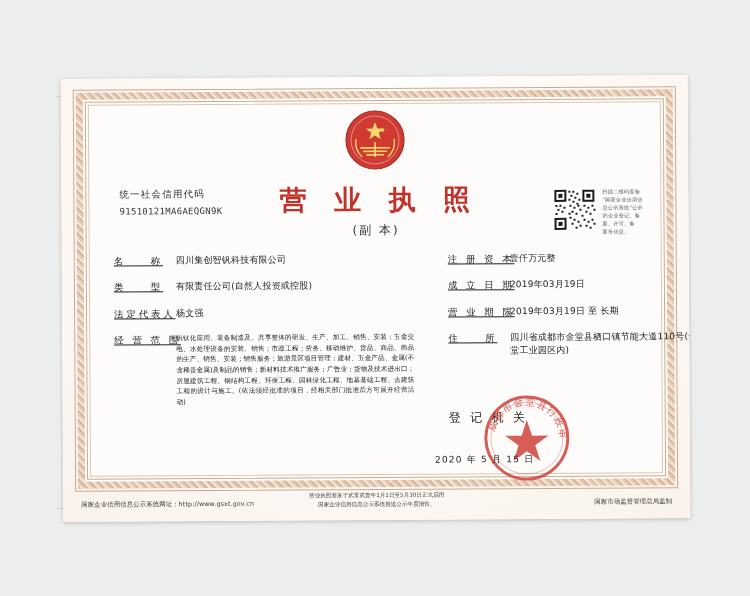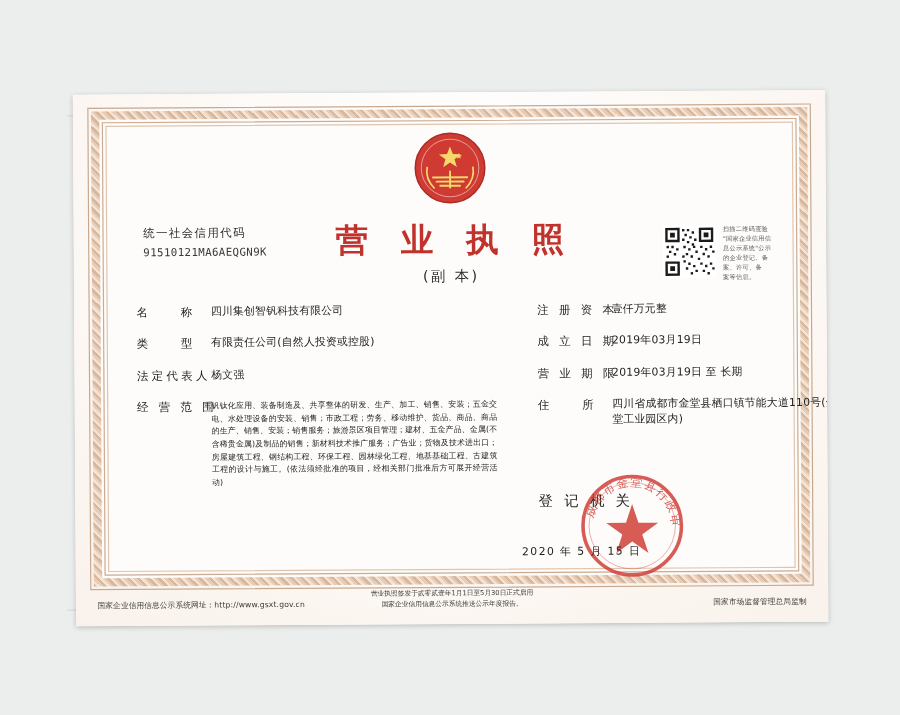--- a/index.html
+++ b/index.html
@@ -200,20 +200,21 @@
     margin-bottom: 13px;
     align-items: flex-start;
   }
   .lbl {
     flex: 0 0 auto;
     font-size: 9.5px;
     color: #23231f;
     letter-spacing: 2.8px;
     line-height: 1.4;
     white-space: nowrap;
+    text-decoration: underline;
   }
   .lbl.w4 { width: 58px; }
   .lbl.w3 { width: 58px; }
   .val {
     flex: 1 1 auto;
     font-size: 9px;
     color: #23231f;
     line-height: 1.45;
     letter-spacing: 0.2px;
     padding-left: 4px;

